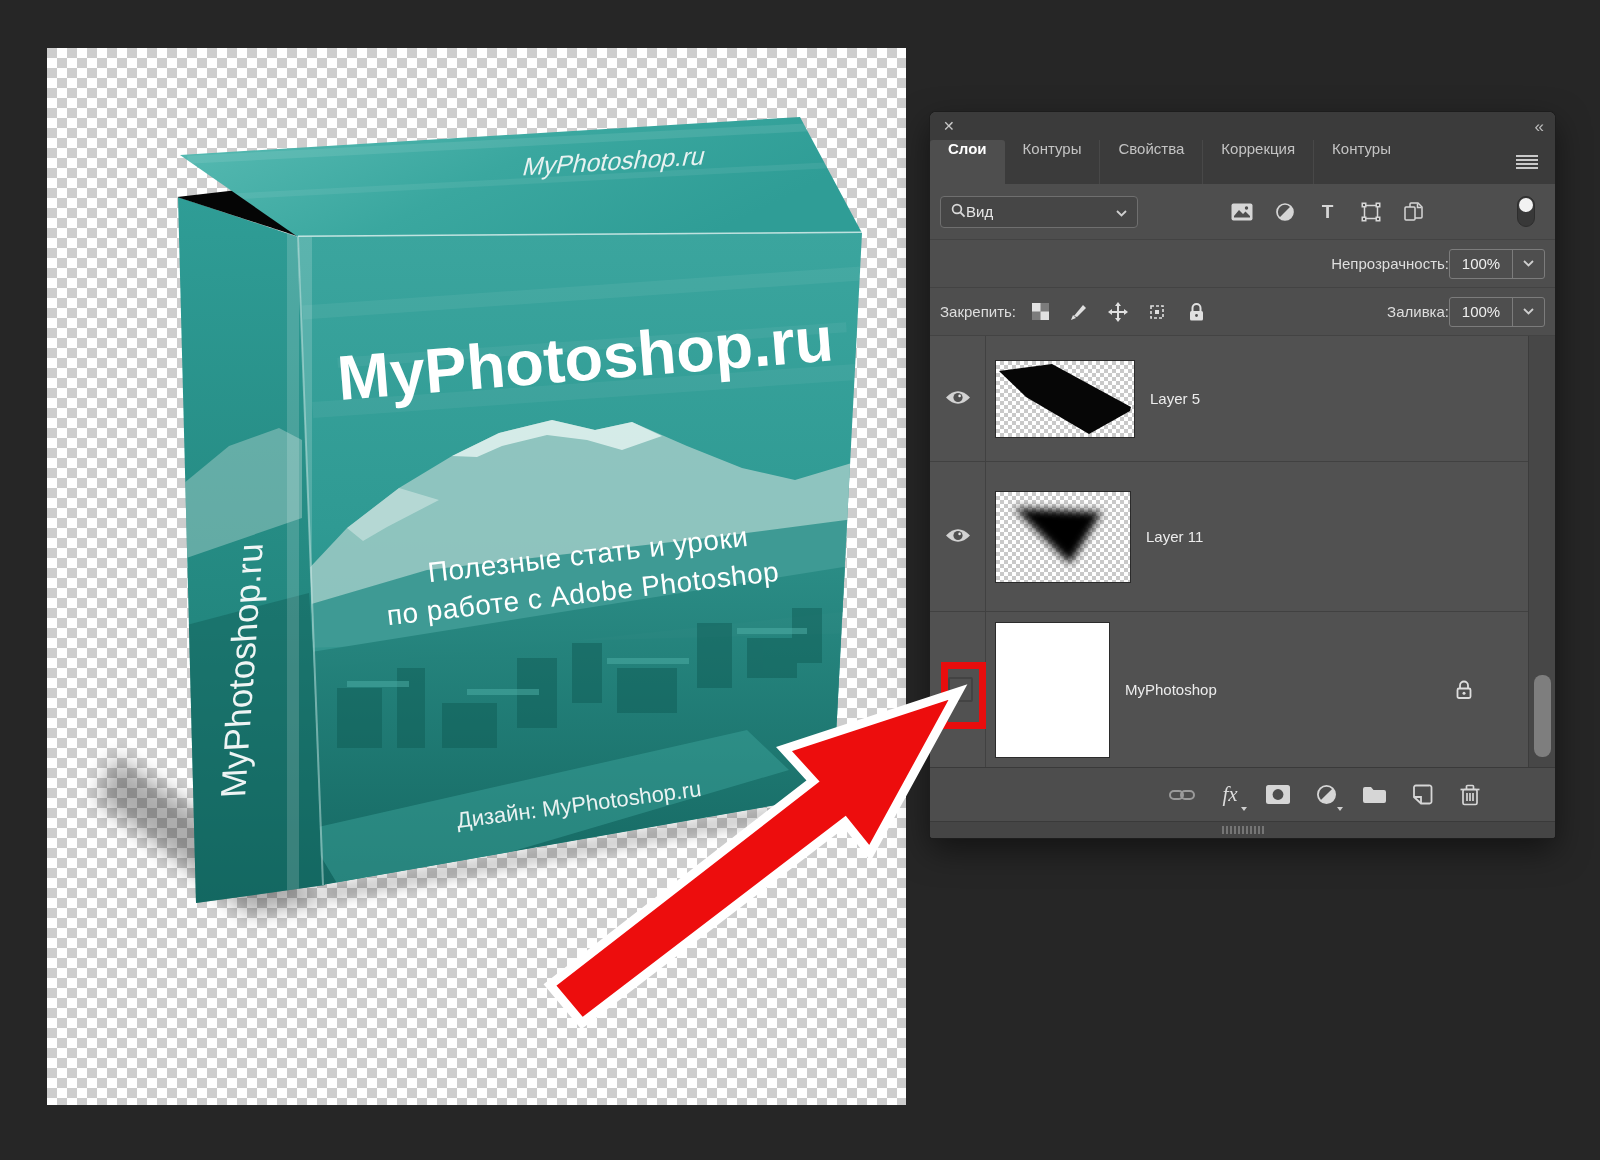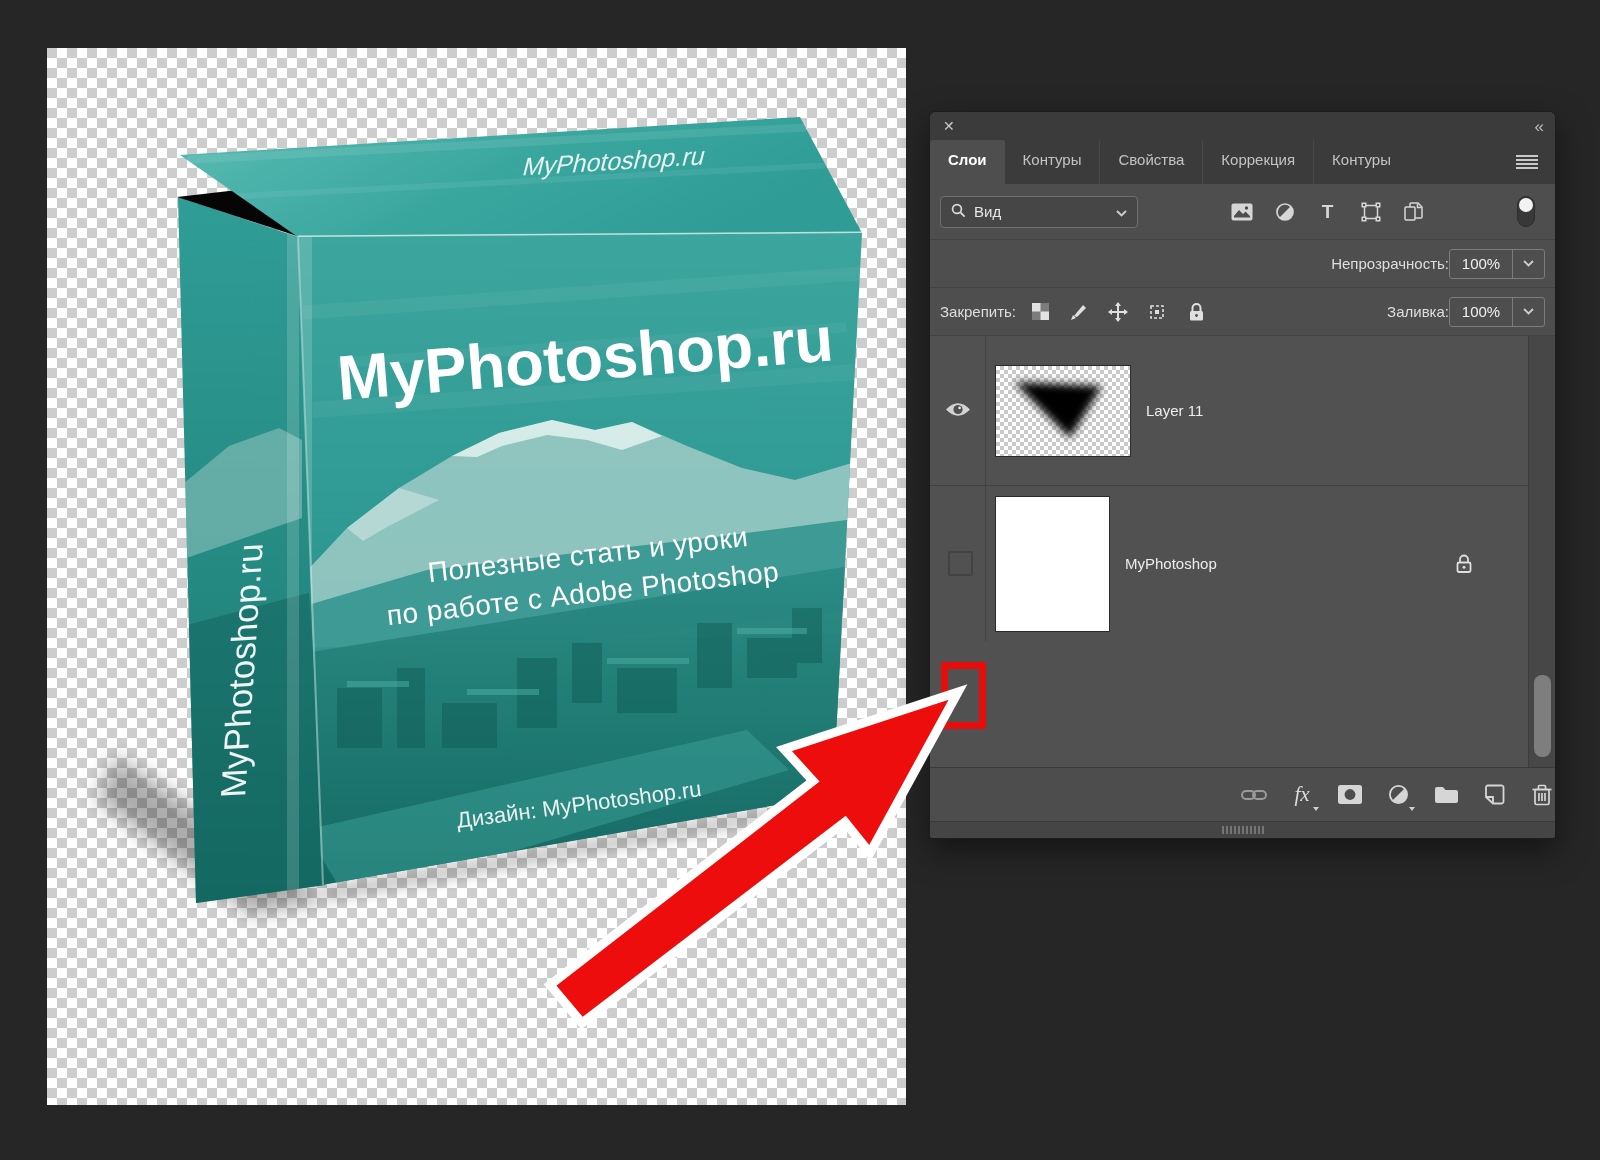--- a/index.html
+++ b/index.html
@@ -16,31 +16,31 @@
     position:absolute;left:930px;top:112px;width:625px;height:726px;
     background:#4e4e4e;border-radius:6px 6px 3px 3px;
     box-shadow:0 0 0 1px #1d1d1d, 0 12px 32px rgba(0,0,0,.5);
     color:#dedede;font-size:15px;
   }
   .phead{height:28px;background:#3b3b3b;border-radius:6px 6px 0 0;
     display:flex;align-items:center;justify-content:space-between;padding:0 13px;}
   .phead .close-x{color:#c9c9c9;font-size:14px;cursor:default;line-height:1}
   .phead .collapse{color:#bdbdbd;font-size:17px;letter-spacing:-2px;line-height:1}
   .ptabs{height:44px;background:#3b3b3b;display:flex;align-items:stretch;}
-  .tab{display:flex;align-items:flex-end;padding:16px 18px;font-size:15px;color:#c3c3c3;
+  .tab{display:flex;align-items:flex-start;padding:0 18px;font-size:15px;color:#c3c3c3;
     border-left:1px solid #484848;white-space:nowrap}
   .tab.first{border-left:none}
   .tab.active{background:#4e4e4e;color:#ffffff;border-radius:3px 3px 0 0;border-left:none;font-weight:bold}
   .tab.active + .tab{border-left:none}
   .ptabs-spacer{flex:1;display:flex;align-items:center;justify-content:flex-end;padding-right:15px}
   .row{display:flex;align-items:center;padding:0 10px;border-bottom:1px solid #434343;box-sizing:border-box}
   .filter-row{height:56px}
   .blend-row,.lock-row{height:48px}
   .dropdown{background:#464646;border:1px solid #6f6f6f;border-radius:4px;height:32px;
-    display:flex;align-items:center;padding:0 10px;gap:8px;color:#e6e6e6;box-sizing:border-box}
+    display:flex;align-items:center;padding:0 10px;color:#e6e6e6;box-sizing:border-box}
   .search-select{width:198px}
   .blend-select{width:292px;height:30px}
   .dd-spacer{flex:1}
   .filter-icons{margin-left:auto;display:flex;align-items:center;gap:17px}
   .icon-btn{display:flex;align-items:center;justify-content:center;width:26px;height:26px}
   .filter-toggle{margin-left:auto;margin-right:10px;width:18px;height:31px;border-radius:10px;
     background:#383838;border:1px solid #2d2d2d;position:relative;box-sizing:border-box}
   .filter-toggle .knob{position:absolute;left:1px;top:1px;width:14px;height:14px;border-radius:50%;background:#f2f2f2}
   .rlabel{white-space:nowrap}
   .opacity-label,.fill-label{margin-left:auto;}
@@ -65,21 +65,21 @@
   .thumb.solid{background:#ffffff}
   .t1{width:138px;height:76px}
   .t2{width:134px;height:90px}
   .t3{width:113px;height:134px}
   .layer-name{margin-left:15px;font-size:15px;color:#ececec;white-space:nowrap}
   .row-lock{margin-left:auto;margin-right:82px;display:flex;align-items:center}
   .scroll-track{position:absolute;right:0;top:0;bottom:0;width:26px;background:#474747;border-left:1px solid #3c3c3c}
   .scroll-thumb{position:absolute;right:4px;top:339px;width:17px;height:82px;border-radius:8px;background:#7e7e7e}
   
   .ptoolbar{height:54px;display:flex;align-items:center;justify-content:flex-end;
-    gap:22px;border-bottom:1px solid #3a3a3a;box-sizing:border-box;background:#4d4d4d}
+    gap:22px;padding-right:72px;border-bottom:1px solid #3a3a3a;box-sizing:border-box;background:#4d4d4d}
   .tool{position:relative;display:flex;align-items:center;justify-content:center;width:26px;height:26px}
   .fx-glyph{font-family:"Liberation Serif",serif;font-style:italic;font-size:21px;color:#dcdcdc;line-height:1}
   .mini-tri{position:absolute;right:-4px;bottom:-3px;width:0;height:0;
     border-left:3.5px solid transparent;border-right:3.5px solid transparent;border-top:4px solid #cfcfcf}
   .pfooter{height:16px;background:#454545;border-radius:0 0 3px 3px;
     display:flex;align-items:center;justify-content:center}
   .grip{width:42px;height:8px;
     background:repeating-linear-gradient(90deg,#757575 0 2px,transparent 2px 4px)}
   
   #highlight-rect{position:absolute;left:941px;top:662px;width:45px;height:67px;
@@ -362,20 +362,37 @@
       <span class="chev-part">
         <svg width="11" height="7" viewBox="0 0 11 7">
             <path d="M1,1 L5.5,5.5 L10,1" fill="none" stroke="#cfcfcf" stroke-width="1.8"></path>
           </svg>
       </span>
     </div>
   </div>
 
   <div class="layers-list">
 
+    <div class="layer-row r1">
+      <div class="eye-cell">
+        <span>
+          <svg width="26" height="17" viewBox="0 0 26 17">
+              <path d="M1,8.5 Q13,-4 25,8.5 Q13,21 1,8.5 Z" fill="#d2d2d2"></path>
+              <circle cx="13" cy="8.5" r="4.6" fill="#4f4f4f"></circle>
+              <circle cx="14.6" cy="6.9" r="1.3" fill="#e8e8e8"></circle>
+            </svg>
+        </span>
+      </div>
+      <div class="thumb t1">
+        <svg width="136" height="74" viewBox="0 0 136 74">
+            <polygon points="3,10 56,3 135,46 134,50 93,73 30,36" fill="#060606"></polygon>
+          </svg>
+      </div>
+      <span class="layer-name">Layer 5</span>
+    </div>
 
     <div class="layer-row r2">
       <div class="eye-cell">
         <span>
           <svg width="26" height="17" viewBox="0 0 26 17">
               <path d="M1,8.5 Q13,-4 25,8.5 Q13,21 1,8.5 Z" fill="#d2d2d2"></path>
               <circle cx="13" cy="8.5" r="4.6" fill="#4f4f4f"></circle>
               <circle cx="14.6" cy="6.9" r="1.3" fill="#e8e8e8"></circle>
             </svg>
         </span>

